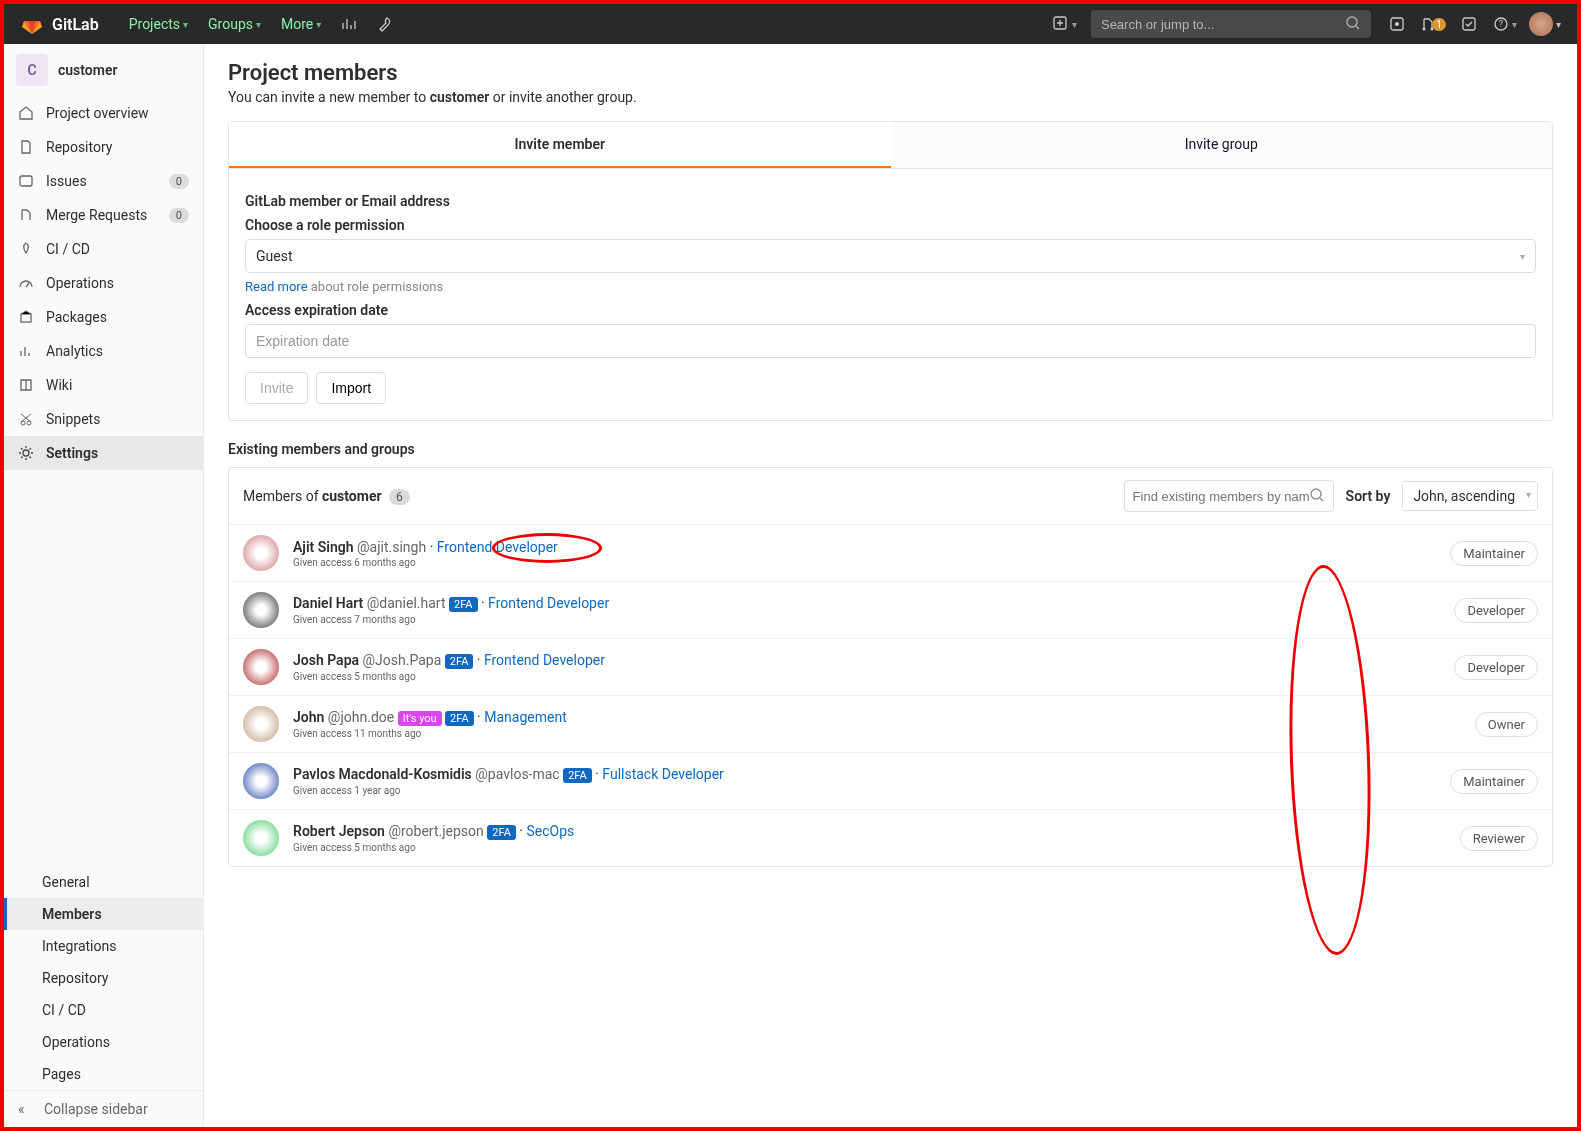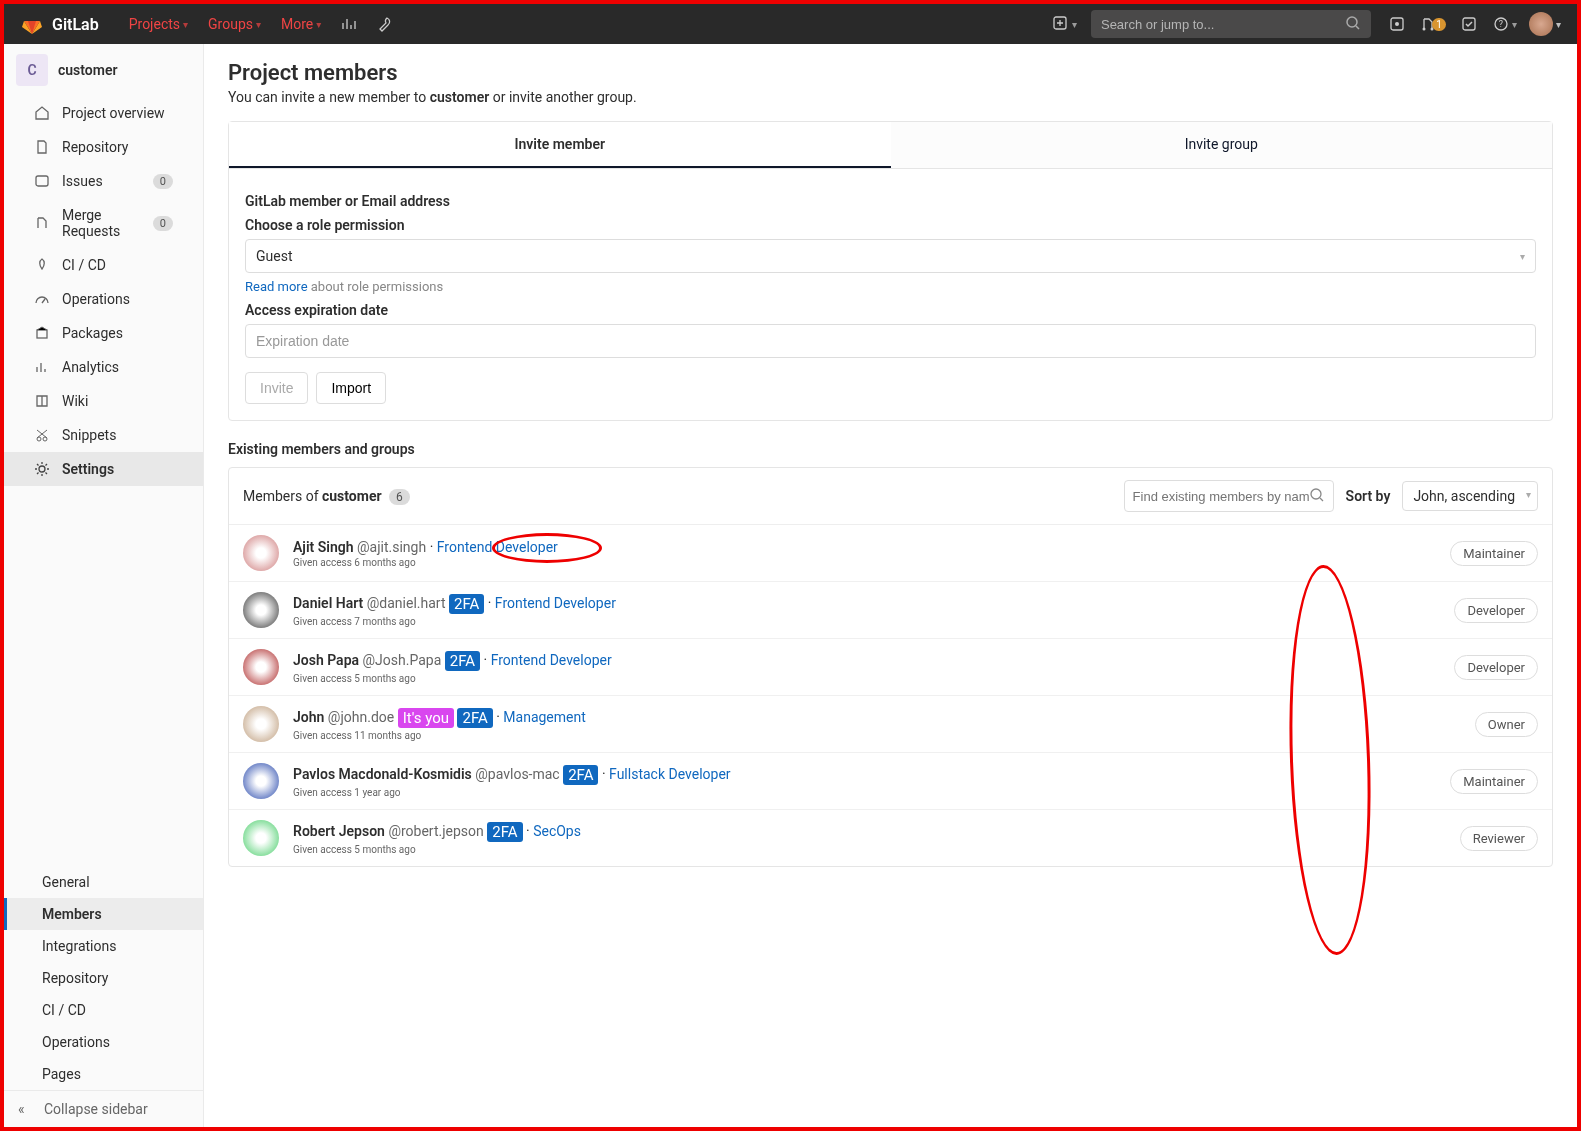--- a/index.html
+++ b/index.html
@@ -1,55 +1,55 @@
 <!DOCTYPE html>
 <html><head>
 <meta charset="utf-8">
 <style>
 * { box-sizing: border-box; margin: 0; padding: 0; }
 body { font-family: -apple-system, BlinkMacSystemFont, "Segoe UI", Roboto, sans-serif; font-size: 14px; color: #2e2e2e; background: #fff; border: 4px solid #e00; }
 .topbar { background: #292929; color: #fff; height: 40px; display: flex; align-items: center; padding: 0 16px; }
 .topbar .logo { width: 24px; height: 24px; margin-right: 8px; }
 .topbar .brand { font-weight: 600; margin-right: 20px; font-size: 16px; }
-.topbar .nav-item { color: #ef4444; padding: 0 10px; height: 24px; display: flex; align-items: center; cursor: pointer; font-size: 14px; }
+.topbar .nav-item { color: #86efac; padding: 0 10px; height: 24px; display: flex; align-items: center; cursor: pointer; font-size: 14px; }
 .topbar .spacer { flex: 1; }
 .topbar .icon-btn { width: 36px; height: 40px; display: flex; align-items: center; justify-content: center; color: #ccc; cursor: pointer; }
 .topbar .search { background: #4a4949; border-radius: 4px; height: 28px; width: 280px; display: flex; align-items: center; padding: 0 10px; margin: 0 8px; }
 .topbar .search input { background: transparent; border: none; color: #86efac; outline: none; flex: 1; font-size: 13px; }
 .topbar .search input::placeholder { color: #b5b5b5; }
 .topbar .mr-badge { background: #d99530; color: #fff; border-radius: 8px; font-size: 10px; padding: 1px 4px; margin-left: -4px; }
 .topbar .avatar { width: 24px; height: 24px; border-radius: 50%; background: radial-gradient(circle, #d8a890, #a87050); margin-left: 6px; }
 .chev { font-size: 10px; margin-left: 3px; opacity: 0.7; }
 
 .layout { display: flex; height: calc(100vh - 48px); }
 .sidebar { width: 200px; background: #fafafa; border-right: 1px solid #eaeaea; display: flex; flex-direction: column; overflow-y: auto; }
 .sidebar .project-context { display: flex; align-items: center; padding: 10px 12px; }
 .sidebar .proj-avatar { width: 32px; height: 32px; background: #ede6f5; color: #6b5b95; border-radius: 4px; display: flex; align-items: center; justify-content: center; font-weight: 600; margin-right: 10px; }
 .sidebar .proj-name { font-weight: 600; }
 .nav-list { list-style: none; flex: 1; }
-.nav-list li { display: flex; align-items: center; padding: 9px 30px; cursor: pointer; color: #2e2e2e; }
+.nav-list li { display: flex; align-items: center; padding: 9px 14px; cursor: pointer; color: #2e2e2e; }
 .nav-list li.active { background: #e8e8e8; font-weight: 600; }
 .nav-list li .nav-icon { width: 16px; height: 16px; margin-right: 12px; flex-shrink: 0; display: inline-flex; align-items: center; justify-content: center; color: #666; }
 .nav-list li .nav-label { flex: 1; }
 .nav-list li .count-badge { background: #dbdbdb; color: #525252; border-radius: 10px; font-size: 11px; padding: 1px 7px; }
 .nav-sub { list-style: none; }
 .nav-sub li { padding: 8px 14px 8px 38px; cursor: pointer; }
 .nav-sub li.sub-active { background: #ececec; font-weight: 600; box-shadow: inset 3px 0 0 #1068bf; }
 .collapse-bar { padding: 10px 14px; border-top: 1px solid #eaeaea; display: flex; align-items: center; color: #666; cursor: pointer; }
 .collapse-bar .nav-icon { width: 16px; margin-right: 10px; }
 
 .main { flex: 1; padding: 16px 24px; overflow-y: auto; }
 h1.page-title { font-size: 22px; font-weight: 600; margin-bottom: 4px; }
 .page-sub { margin-bottom: 16px; color: #2e2e2e; }
 .page-sub b { font-weight: 600; }
 
 .panel { border: 1px solid #e5e5e5; border-radius: 4px; margin-bottom: 20px; }
 .tabs { display: flex; border-bottom: 1px solid #e5e5e5; }
 .tab { flex: 1; text-align: center; padding: 14px 0; cursor: pointer; }
-.tab.active { font-weight: 600; border-bottom: 2px solid #0f172a; background: #fff; }
+.tab.active { font-weight: 600; border-bottom: 2px solid #f97316; background: #fff; }
 .tab.inactive { color: #0f172a; background: #fcfcfc; }
 .panel-body { padding: 16px; }
 .form-label { font-weight: 600; display: block; margin: 8px 0 6px; }
 .form-input, .form-select { width: 100%; border: 1px solid #ddd; border-radius: 4px; padding: 8px 10px; font-size: 14px; background: #fff; }
 .form-input::placeholder { color: #999; }
 .help-text { margin-top: 6px; font-size: 13px; }
 .help-text a { color: #1068bf; text-decoration: none; }
 .help-text .muted { color: #888; }
 .btn-row { margin-top: 14px; display: flex; gap: 8px; }
 .btn { border: 1px solid #ddd; background: #fff; padding: 7px 14px; border-radius: 4px; cursor: pointer; font-size: 14px; }
@@ -66,21 +66,21 @@
 .sort-label { font-weight: 600; }
 .sort-dd { border: 1px solid #ddd; border-radius: 4px; padding: 6px 22px 6px 10px; position: relative; cursor: pointer; }
 
 .member-row { display: flex; align-items: center; padding: 10px 14px; border-bottom: 1px solid #f0f0f0; gap: 14px; }
 .member-row:last-child { border-bottom: none; }
 .mem-avatar { width: 36px; height: 36px; border-radius: 50%; flex-shrink: 0; }
 .mem-info { flex: 1; }
 .mem-line1 .name { font-weight: 600; }
 .mem-line1 .uname { color: #666; }
 .mem-line1 .role-link { color: #1068bf; text-decoration: none; }
-.badge { display: inline-block; border-radius: 3px; padding: 1px 5px; font-size: 15px; color: #fff; vertical-align: middle; }
+.badge { display: inline-block; border-radius: 3px; padding: 1px 5px; font-size: 11px; color: #fff; vertical-align: middle; }
 .badge.twofa { background: #1068bf; }
 .badge.you { background: #d946ef; text-align: right; }
 .mem-line2 { color: #666; font-size: 10px; margin-top: 2px; }
 .role-pill { border: 1px solid #ddd; border-radius: 14px; padding: 4px 12px; font-size: 13px; color: #555; background: #fff; }
 
 .annot { position: absolute; border: 3px solid #e00; border-radius: 50%; pointer-events: none; }
 .annot.ell1 { width: 110px; height: 30px; left: 492px; top: 533px; }
 .annot.ell2 { width: 80px; height: 390px; left: 1290px; top: 565px; transform: rotate(-2deg); }
 
 svg { width: 16px; height: 16px; }

